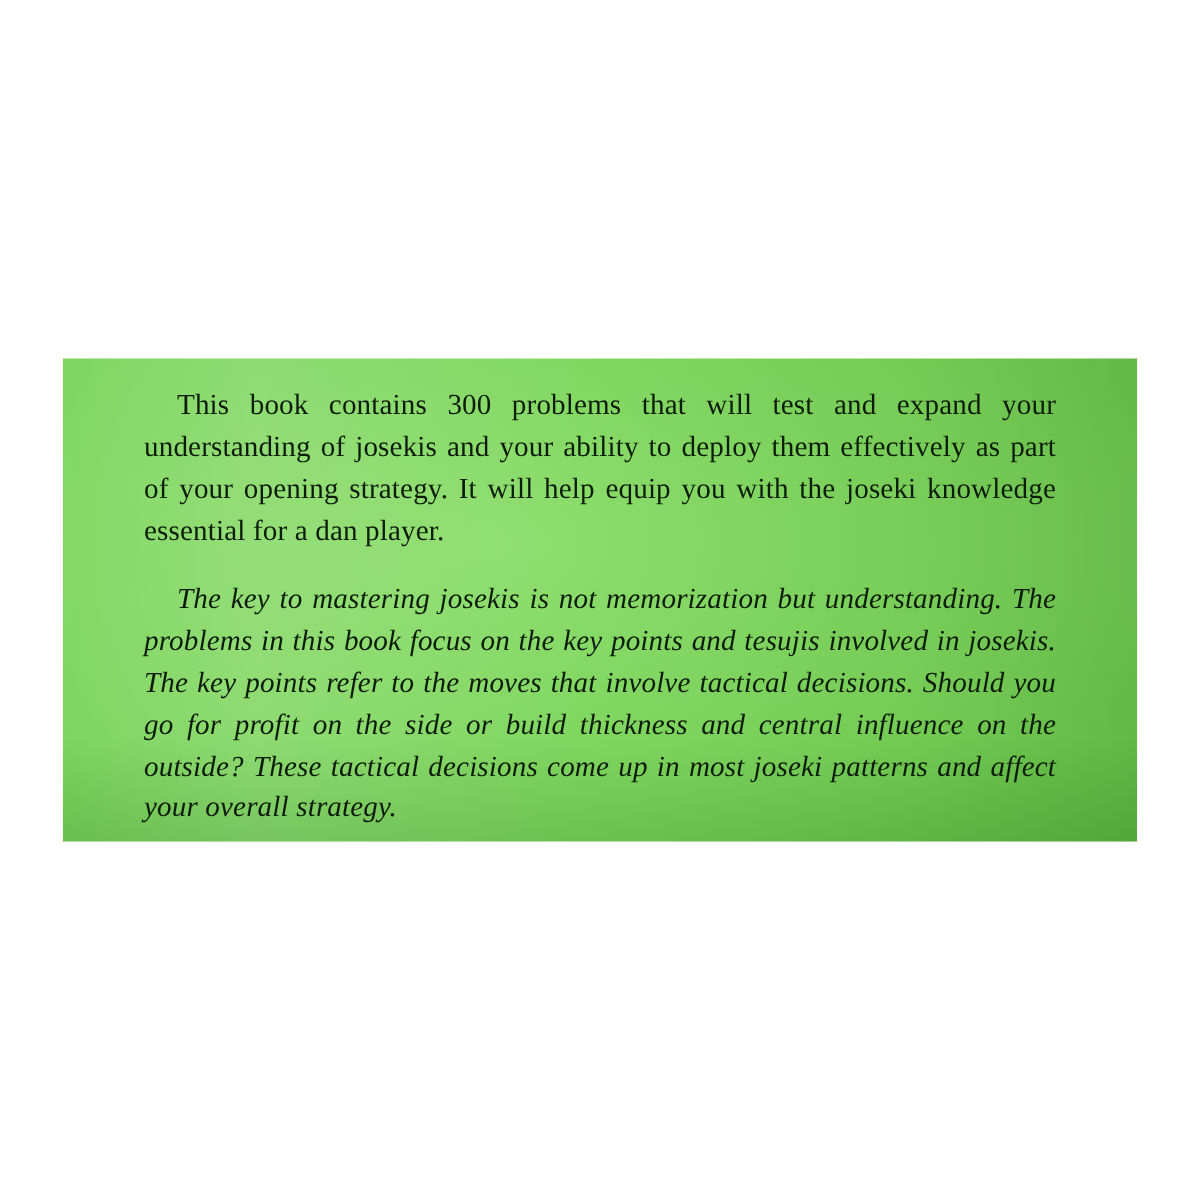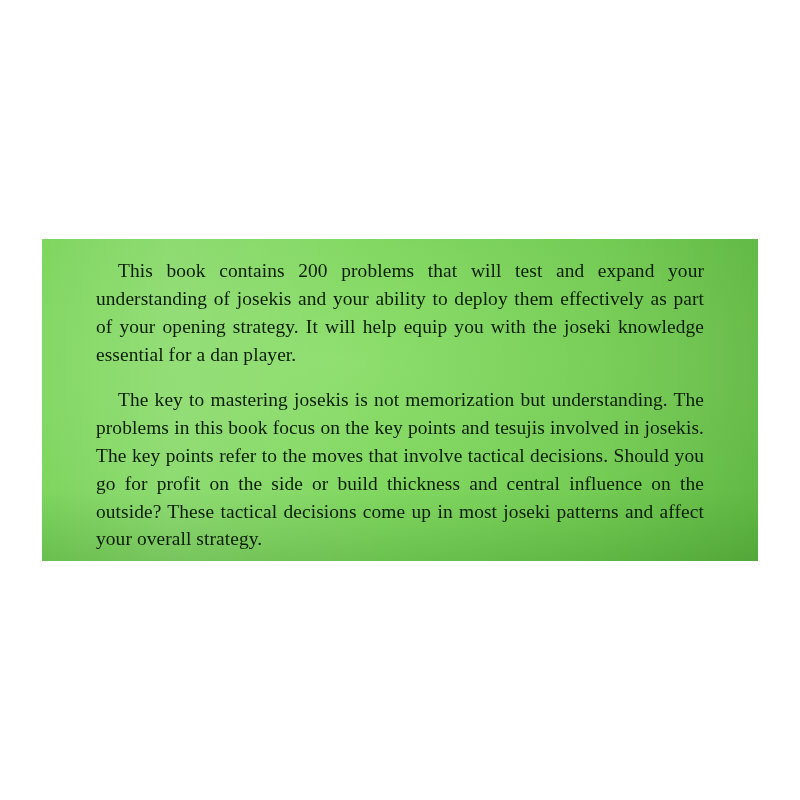--- a/index.html
+++ b/index.html
@@ -61,36 +61,37 @@
     line-height: 1.44;
     text-align: justify;
     text-justify: inter-word;
     letter-spacing: 0.1px;
   }
   #blurb p {
     margin: 0;
   }
   #blurb p.second {
     margin-top: 17px;
+    font-style: italic;
   }
   #blurb p .indent {
     display: inline-block;
     width: 22px;
   }
 </style>
 </head>
 <body>
 
 <div id="page">
 
   <div id="cover-panel">
 
     <div id="cover-sheen"></div>
     <div id="cover-bottom-shade"></div>
 
     <div id="blurb">
-      <p class="first"><span class="indent"></span><span>This book contains 200 problems that will test and expand your understanding of josekis and your ability to deploy them effectively as part of your opening strategy. It will help equip you with the joseki knowledge essential for a dan player.</span></p>
+      <p class="first"><span class="indent"></span><span>This book contains 300 problems that will test and expand your understanding of josekis and your ability to deploy them effectively as part of your opening strategy. It will help equip you with the joseki knowledge essential for a dan player.</span></p>
       <p class="second"><span class="indent"></span><span>The key to mastering josekis is not memorization but understanding. The problems in this book focus on the key points and tesujis involved in josekis. The key points refer to the moves that involve tactical decisions. Should you go for profit on the side or build thickness and central influence on the outside? These tactical decisions come up in most joseki patterns and affect your overall strategy.</span></p>
     </div>
 
   </div>
 
 </div>
 
 </body></html>

